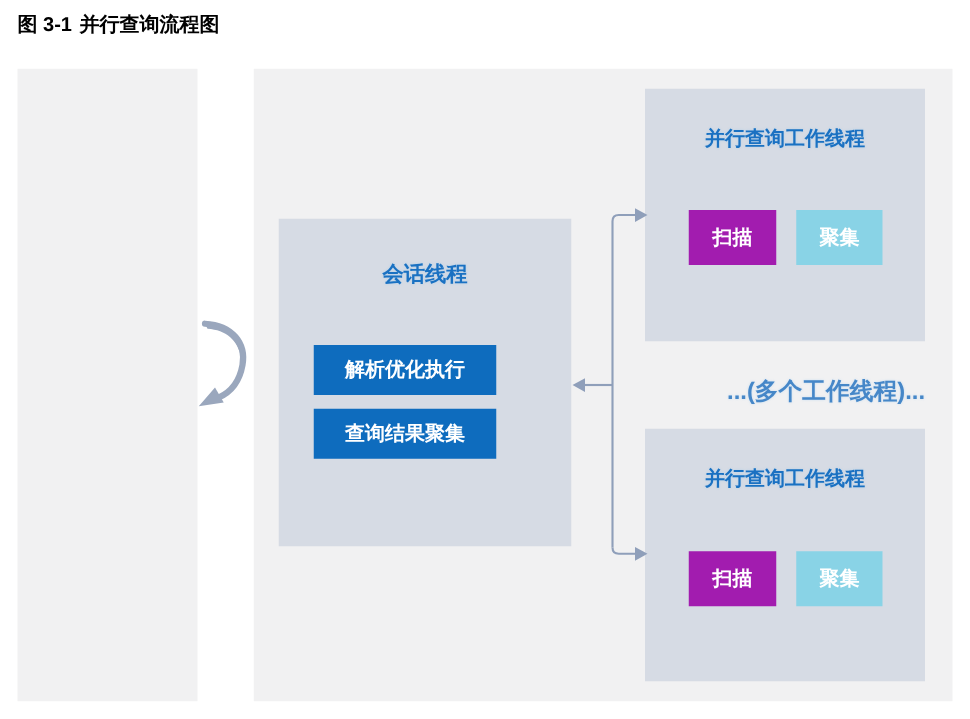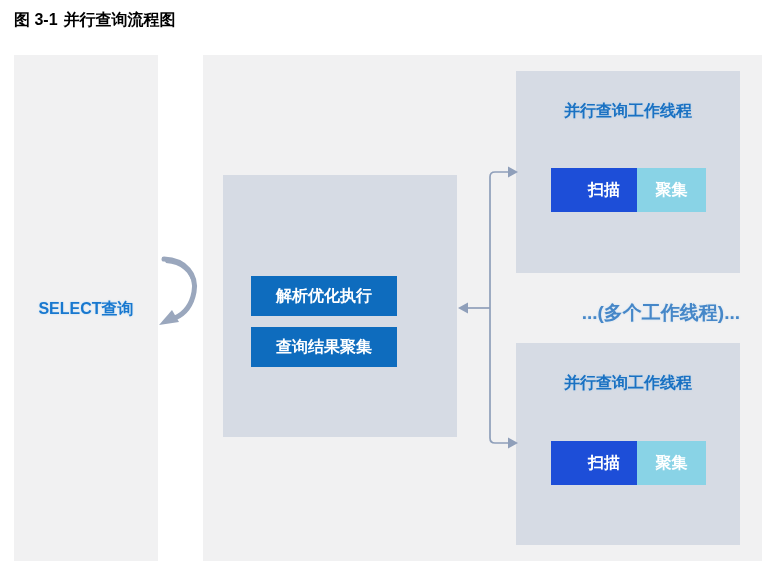--- a/index.html
+++ b/index.html
@@ -30,46 +30,46 @@
 
   .step-button{position:absolute;left:28px;width:146px;height:40px;background:#0e6cbe;color:#ffffff;
     font-weight:700;font-size:16px;display:flex;align-items:center;justify-content:center;}
   .step-1{top:101px;}
   .step-2{top:152px;}
 
   .mini-button{position:absolute;height:44px;color:#ffffff;font-weight:700;font-size:16px;
     display:flex;align-items:center;justify-content:center;}
   .worker-box.top .mini-button{top:97px;}
   .worker-box.bottom .mini-button{top:98px;}
-  .scan-btn{left:35px;width:70px;background:#1d4ed8;padding-left:18px;}
+  .scan-btn{left:35px;width:70px;background:#a21caf;}
   .gather-btn{left:121px;width:69px;background:#89d3e6;}
 
   .middle-label{position:absolute;left:516px;top:300px;width:224px;text-align:right;
     color:#4687c8;font-weight:700;font-size:19px;text-shadow:0 0 2px rgba(130,190,240,.4);}
 
   svg.overlay{position:absolute;left:0;top:0;width:776px;height:575px;pointer-events:none;}
 </style>
 </head>
 <body>
 
 <div class="canvas">
 
   <div class="figure-caption">
     <span class="cap-label">图 3-1</span><span class="cap-title">并行查询流程图</span>
   </div>
 
   <div class="panel left-panel">
     <div class="origin-label">
-      <div>SELECT查询</div>
     </div>
   </div>
 
   <div class="panel main-panel"></div>
 
   <div class="box session-box">
+    <div class="box-title">会话线程</div>
     <div class="step-button step-1">解析优化执行</div>
     <div class="step-button step-2">查询结果聚集</div>
   </div>
 
   <div class="box worker-box top">
     <div class="box-title">并行查询工作线程</div>
     <div class="mini-button scan-btn">扫描</div>
     <div class="mini-button gather-btn">聚集</div>
   </div>
 

